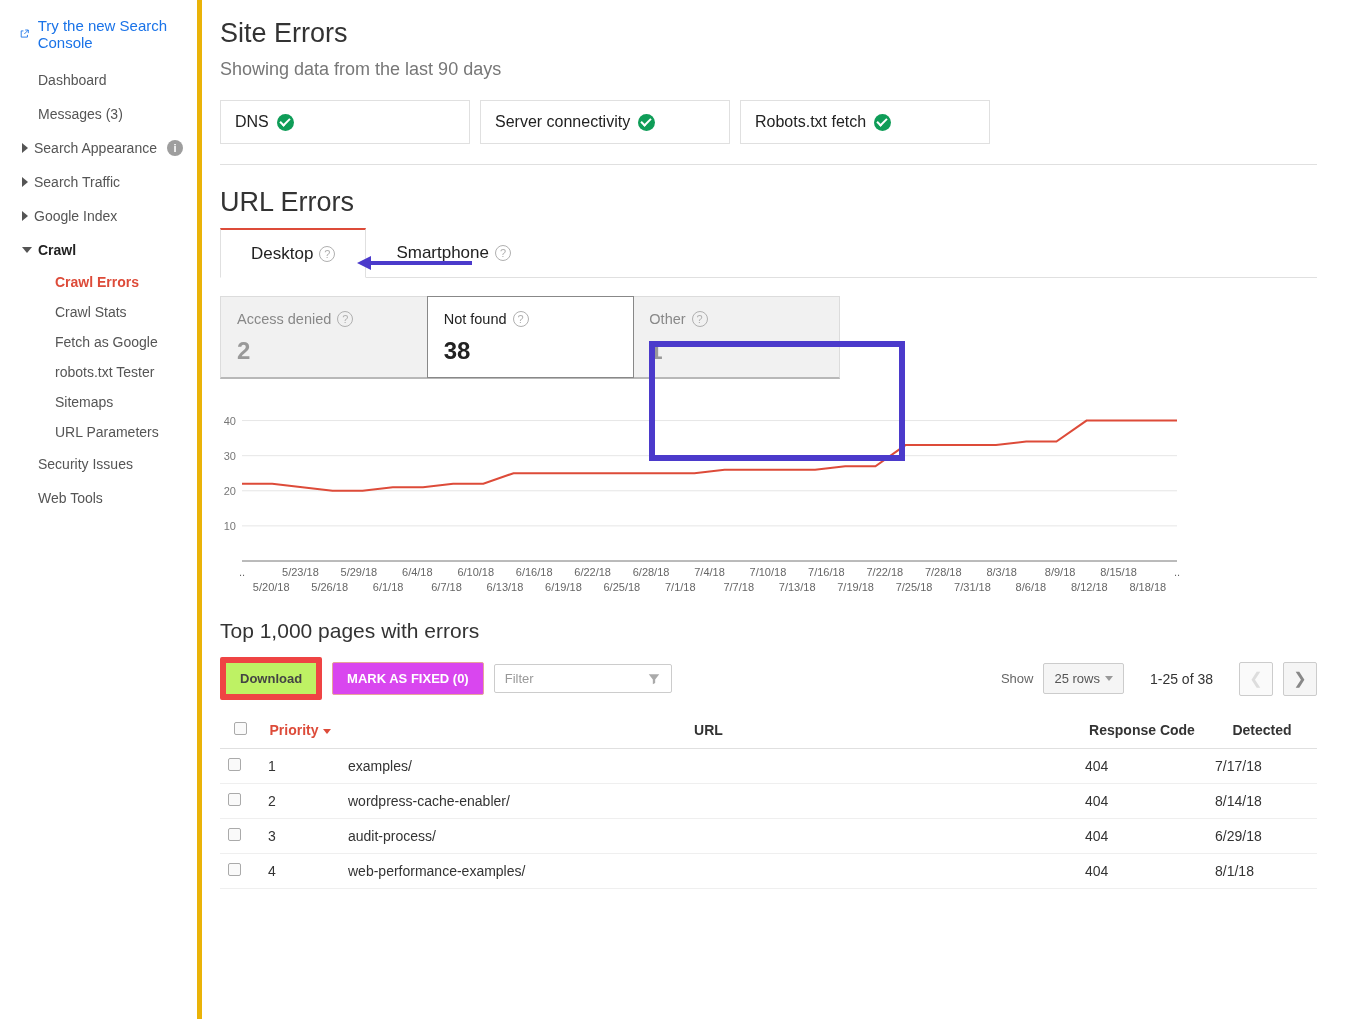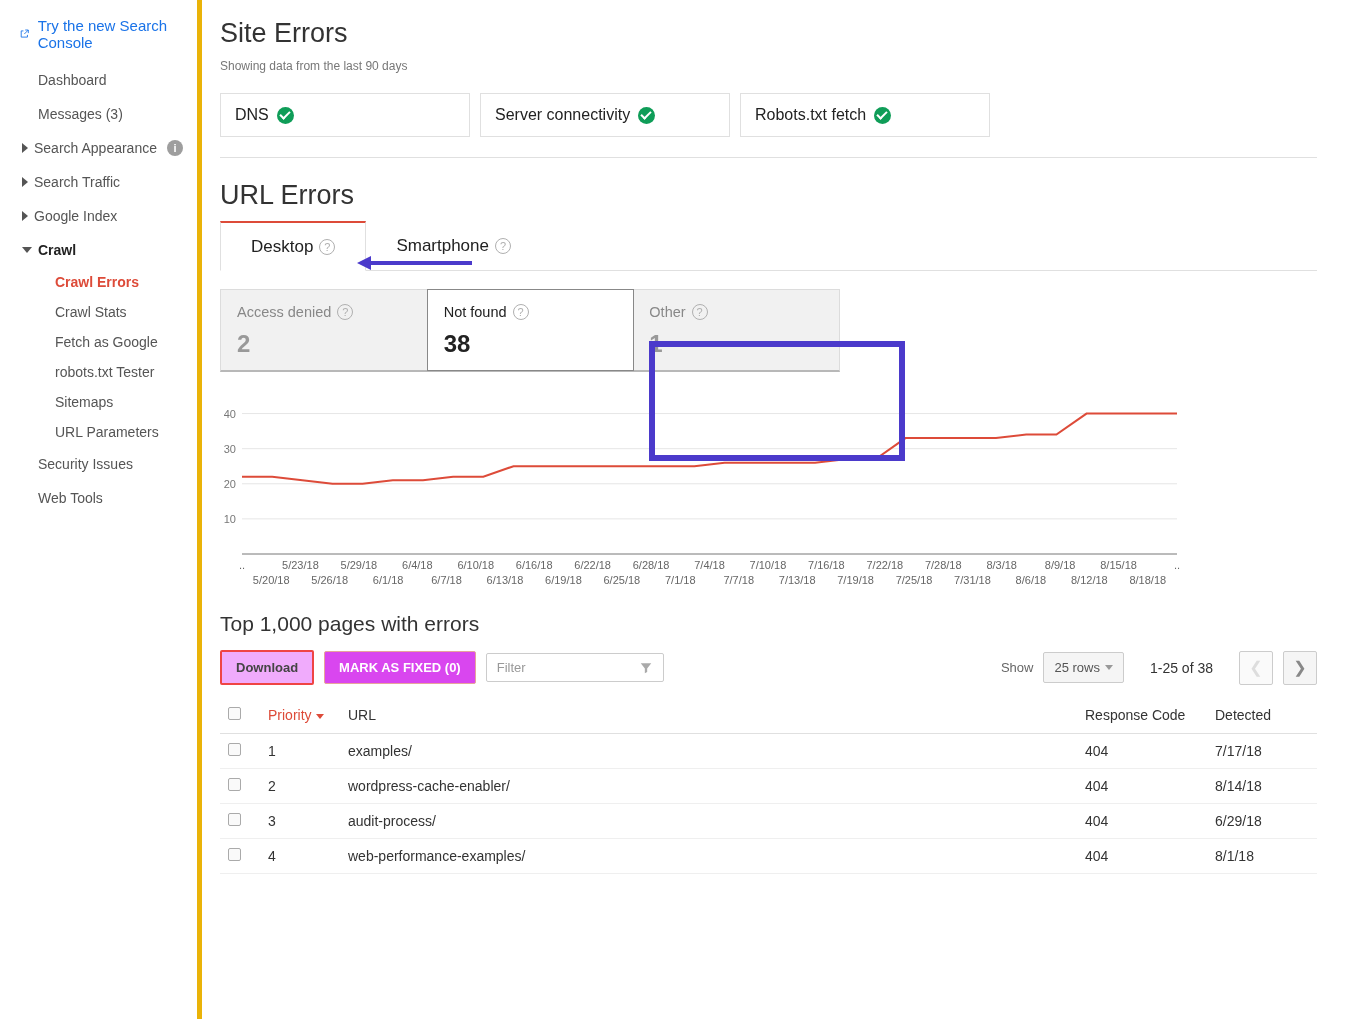--- a/index.html
+++ b/index.html
@@ -14,21 +14,21 @@
   .nav-item.dash { padding-left:38px; }
   .nav-group { display:flex; align-items:center; gap:6px; font-size:14px; color:#555; padding:9px 0 9px 22px; cursor:pointer; }
   .caret { width:0; height:0; border-top:5px solid transparent; border-bottom:5px solid transparent; border-left:6px solid #555; display:inline-block; }
   .caret.open { border-left:5px solid transparent; border-right:5px solid transparent; border-top:6px solid #555; border-bottom:none; }
   .nav-group.bold { color:#222; font-weight:700; }
   .info-badge { width:16px; height:16px; border-radius:50%; background:#9e9e9e; color:#fff; font-size:11px; font-weight:700; display:inline-flex; align-items:center; justify-content:center; margin-left:4px; }
   .sub-item { font-size:14px; color:#555; padding:7px 0 7px 55px; cursor:pointer; }
   .sub-item.active { color:#dd4b39; font-weight:700; }
   .main { flex:1; padding:18px 28px 0 18px; position:relative; }
   h2 { font-size:27px; font-weight:400; color:#333; margin:0 0 10px 0; }
-  .subtext { font-size:12px; color:#777; margin-bottom:20px; }
+  .subtext { font-size:18px; color:#777; margin-bottom:20px; }
   .site-error-row { display:flex; gap:10px; border-bottom:1px solid #e0e0e0; padding-bottom:20px; margin-bottom:22px; }
   .se-card { border:1px solid #e0e0e0; flex:1; max-width:250px; padding:12px 14px; display:flex; align-items:center; gap:8px; }
   .se-label { font-size:16px; color:#222; }
   .check-icon { width:17px; height:17px; border-radius:50%; background:#0f9d58; position:relative; display:inline-block; }
   .check-icon::after { content:""; position:absolute; left:5px; top:2px; width:4px; height:8px; border:solid #fff; border-width:0 2px 2px 0; transform:rotate(45deg); }
   .url-status { font-size:14px; color:#777; margin:8px 0 18px 0; }
   .tabs-row { display:flex; border-bottom:1px solid #e0e0e0; }
   .tab { padding:14px 30px 13px 30px; font-size:17px; color:#222; cursor:pointer; display:flex; align-items:center; gap:6px; }
   .tab.active { border:1px solid #e0e0e0; border-top:2px solid #dd4b39; border-bottom:1px solid #fff; margin-bottom:-1px; }
   .help-circle { width:16px; height:16px; border-radius:50%; border:1.5px solid #b0b0b0; font-size:11px; color:#b0b0b0; display:inline-flex; align-items:center; justify-content:center; }
@@ -39,36 +39,36 @@
   .stat-title { font-size:14.5px; color:#888; display:flex; align-items:center; gap:6px; }
   .stat-title.active { color:#222; }
   .stat-value { font-size:24px; font-weight:700; color:#999; margin-top:10px; }
   .stat-value.active { color:#222; }
   .highlight-box { position:absolute; border:6px solid #4b3acb; pointer-events:none; top:341px; left:447px; width:256px; height:120px; z-index:5; }
   .arrow-annot { position:absolute; top:253px; left:155px; width:115px; height:20px; z-index:5; pointer-events:none; }
   .chart-wrap { margin-top:22px; }
   .chart-svg { width:962px; height:202px; display:block; }
   .table-title { font-size:21px; color:#333; margin:16px 0 14px 0; }
   .table-controls { display:flex; align-items:center; gap:10px; }
-  .btn { background:#f0abfc; border:2px solid #ef4444; padding:8px 14px; font-size:13px; color:#444; font-weight:700; cursor:pointer; border-radius:2px; }
+  .btn { background:#bef264; border:6px solid #ef4444; padding:8px 14px; font-size:13px; color:#444; font-weight:700; cursor:pointer; border-radius:2px; }
   .btn.maf { background:#d946ef; color:#fff; border:1px solid #e6a49b; }
   .filter-box { border:1px solid #ccc; padding:6px 10px; width:178px; display:flex; align-items:center; font-size:13px; color:#999; border-radius:2px; cursor:text;}
   .filter-box .funnel { margin-left:auto; }
   .funnel { width:14px; height:14px; position:relative; display:inline-block; color:#aaa;}
   .spacer { flex:1; }
   .show-label { font-size:13px; color:#666; }
   .select-box { border:1px solid #ccc; background:#f5f5f5; padding:7px 10px; font-size:13px; color:#555; cursor:pointer; display:flex; align-items:center; gap:5px; border-radius:2px; }
   .tri-down { width:0;height:0;border-left:4px solid transparent;border-right:4px solid transparent;border-top:5px solid #999; }
   .page-info { font-size:14px; color:#333; margin:0 16px; }
   .pager-btn { width:34px; height:34px; border:1px solid #ccc; background:#f5f5f5; display:inline-flex; align-items:center; justify-content:center; cursor:pointer; border-radius:2px; }
   .pager-btn.disabled { background:#fafafa; color:#ccc; cursor:default; }
   .pager-chev { font-size:16px; color:#888; }
   .pager-btn.disabled .pager-chev { color:#ddd; }
   table.err { width:100%; border-collapse:collapse; margin-top:12px; font-size:14px; }
-  table.err th { text-align:left; padding:10px 8px; border-bottom:1px solid #e0e0e0; font-weight:400; color:#333; }
+  table.err th { text-align:center; padding:10px 8px; border-bottom:1px solid #e0e0e0; font-weight:700; color:#333; }
   table.err th.priority { color:#dd4b39; }
   table.err td { padding:9px 8px; border-bottom:1px solid #efefef; color:#333; }
   .cbox { width:13px; height:13px; border:1px solid #aaa; border-radius:2px; background:#fafafa; display:inline-block; cursor:pointer; }
   .col-cb { width:40px; }
   .col-pri { width:80px; }
   .col-rc { width:130px; }
   .col-det { width:110px; }
   .sort-caret { width:0;height:0;border-left:4px solid transparent;border-right:4px solid transparent;border-top:5px solid #dd4b39; display:inline-block; margin-left:4px; vertical-align:middle;}
 </style>
 </head>

